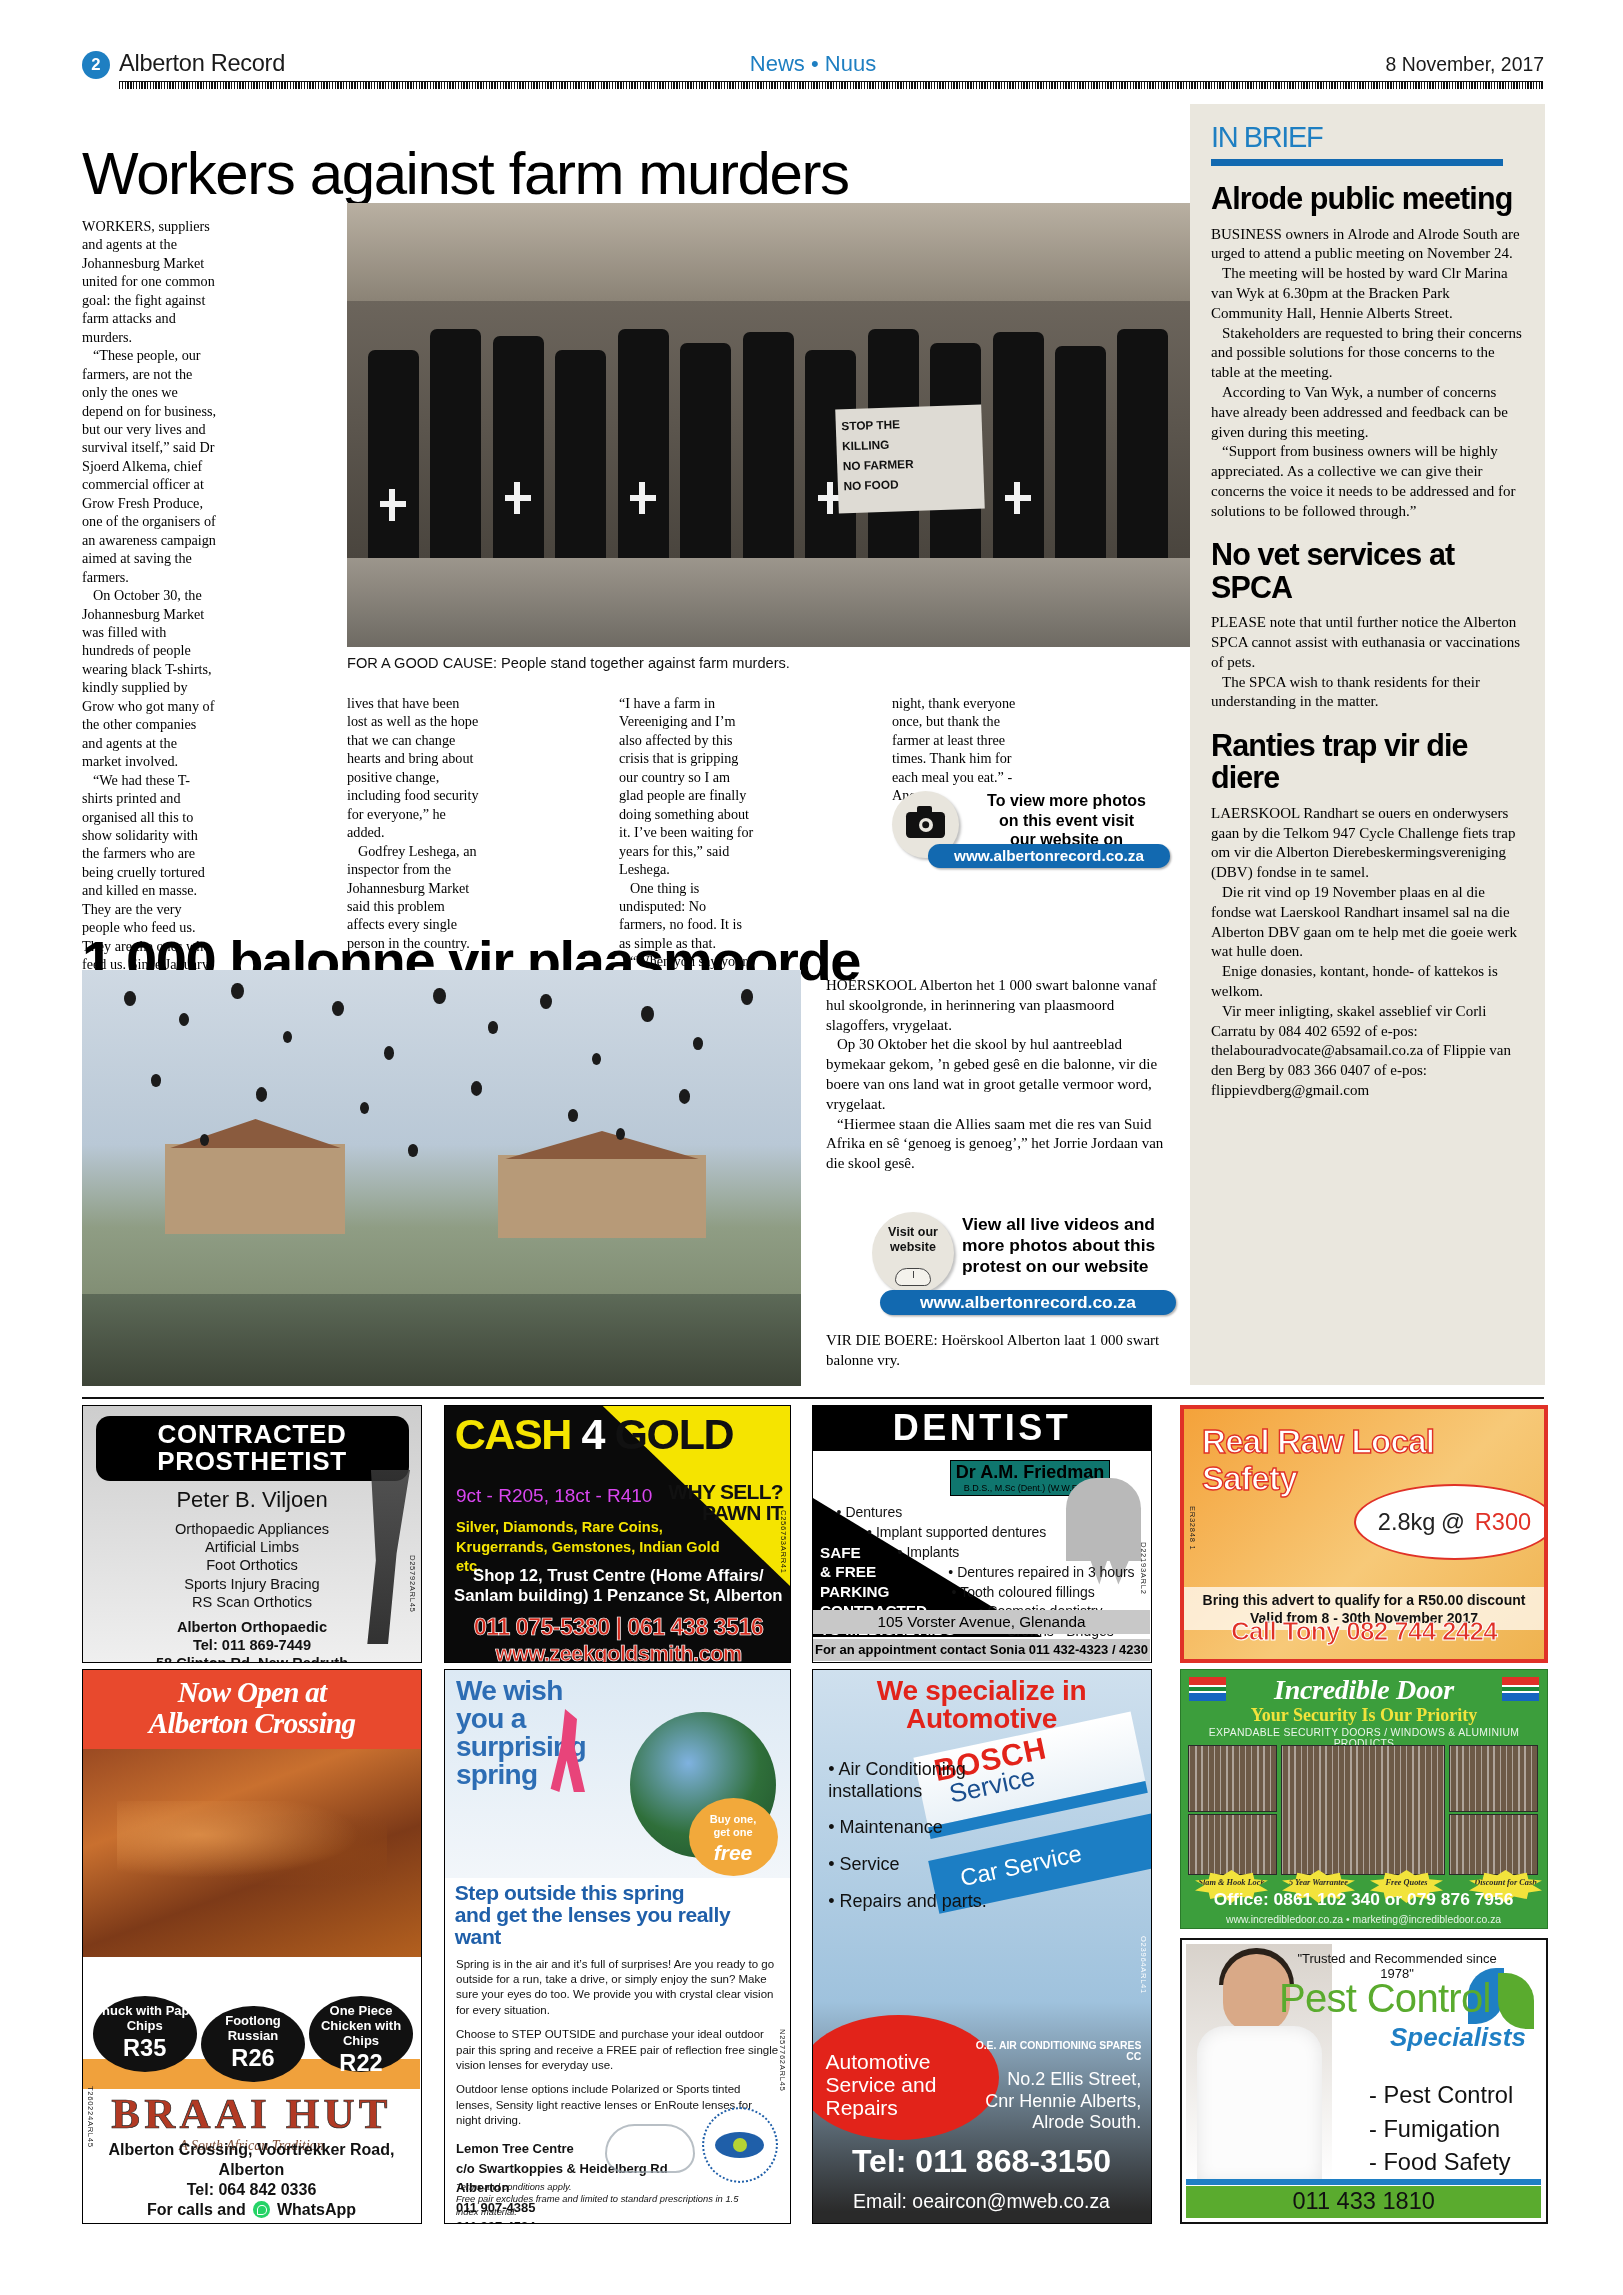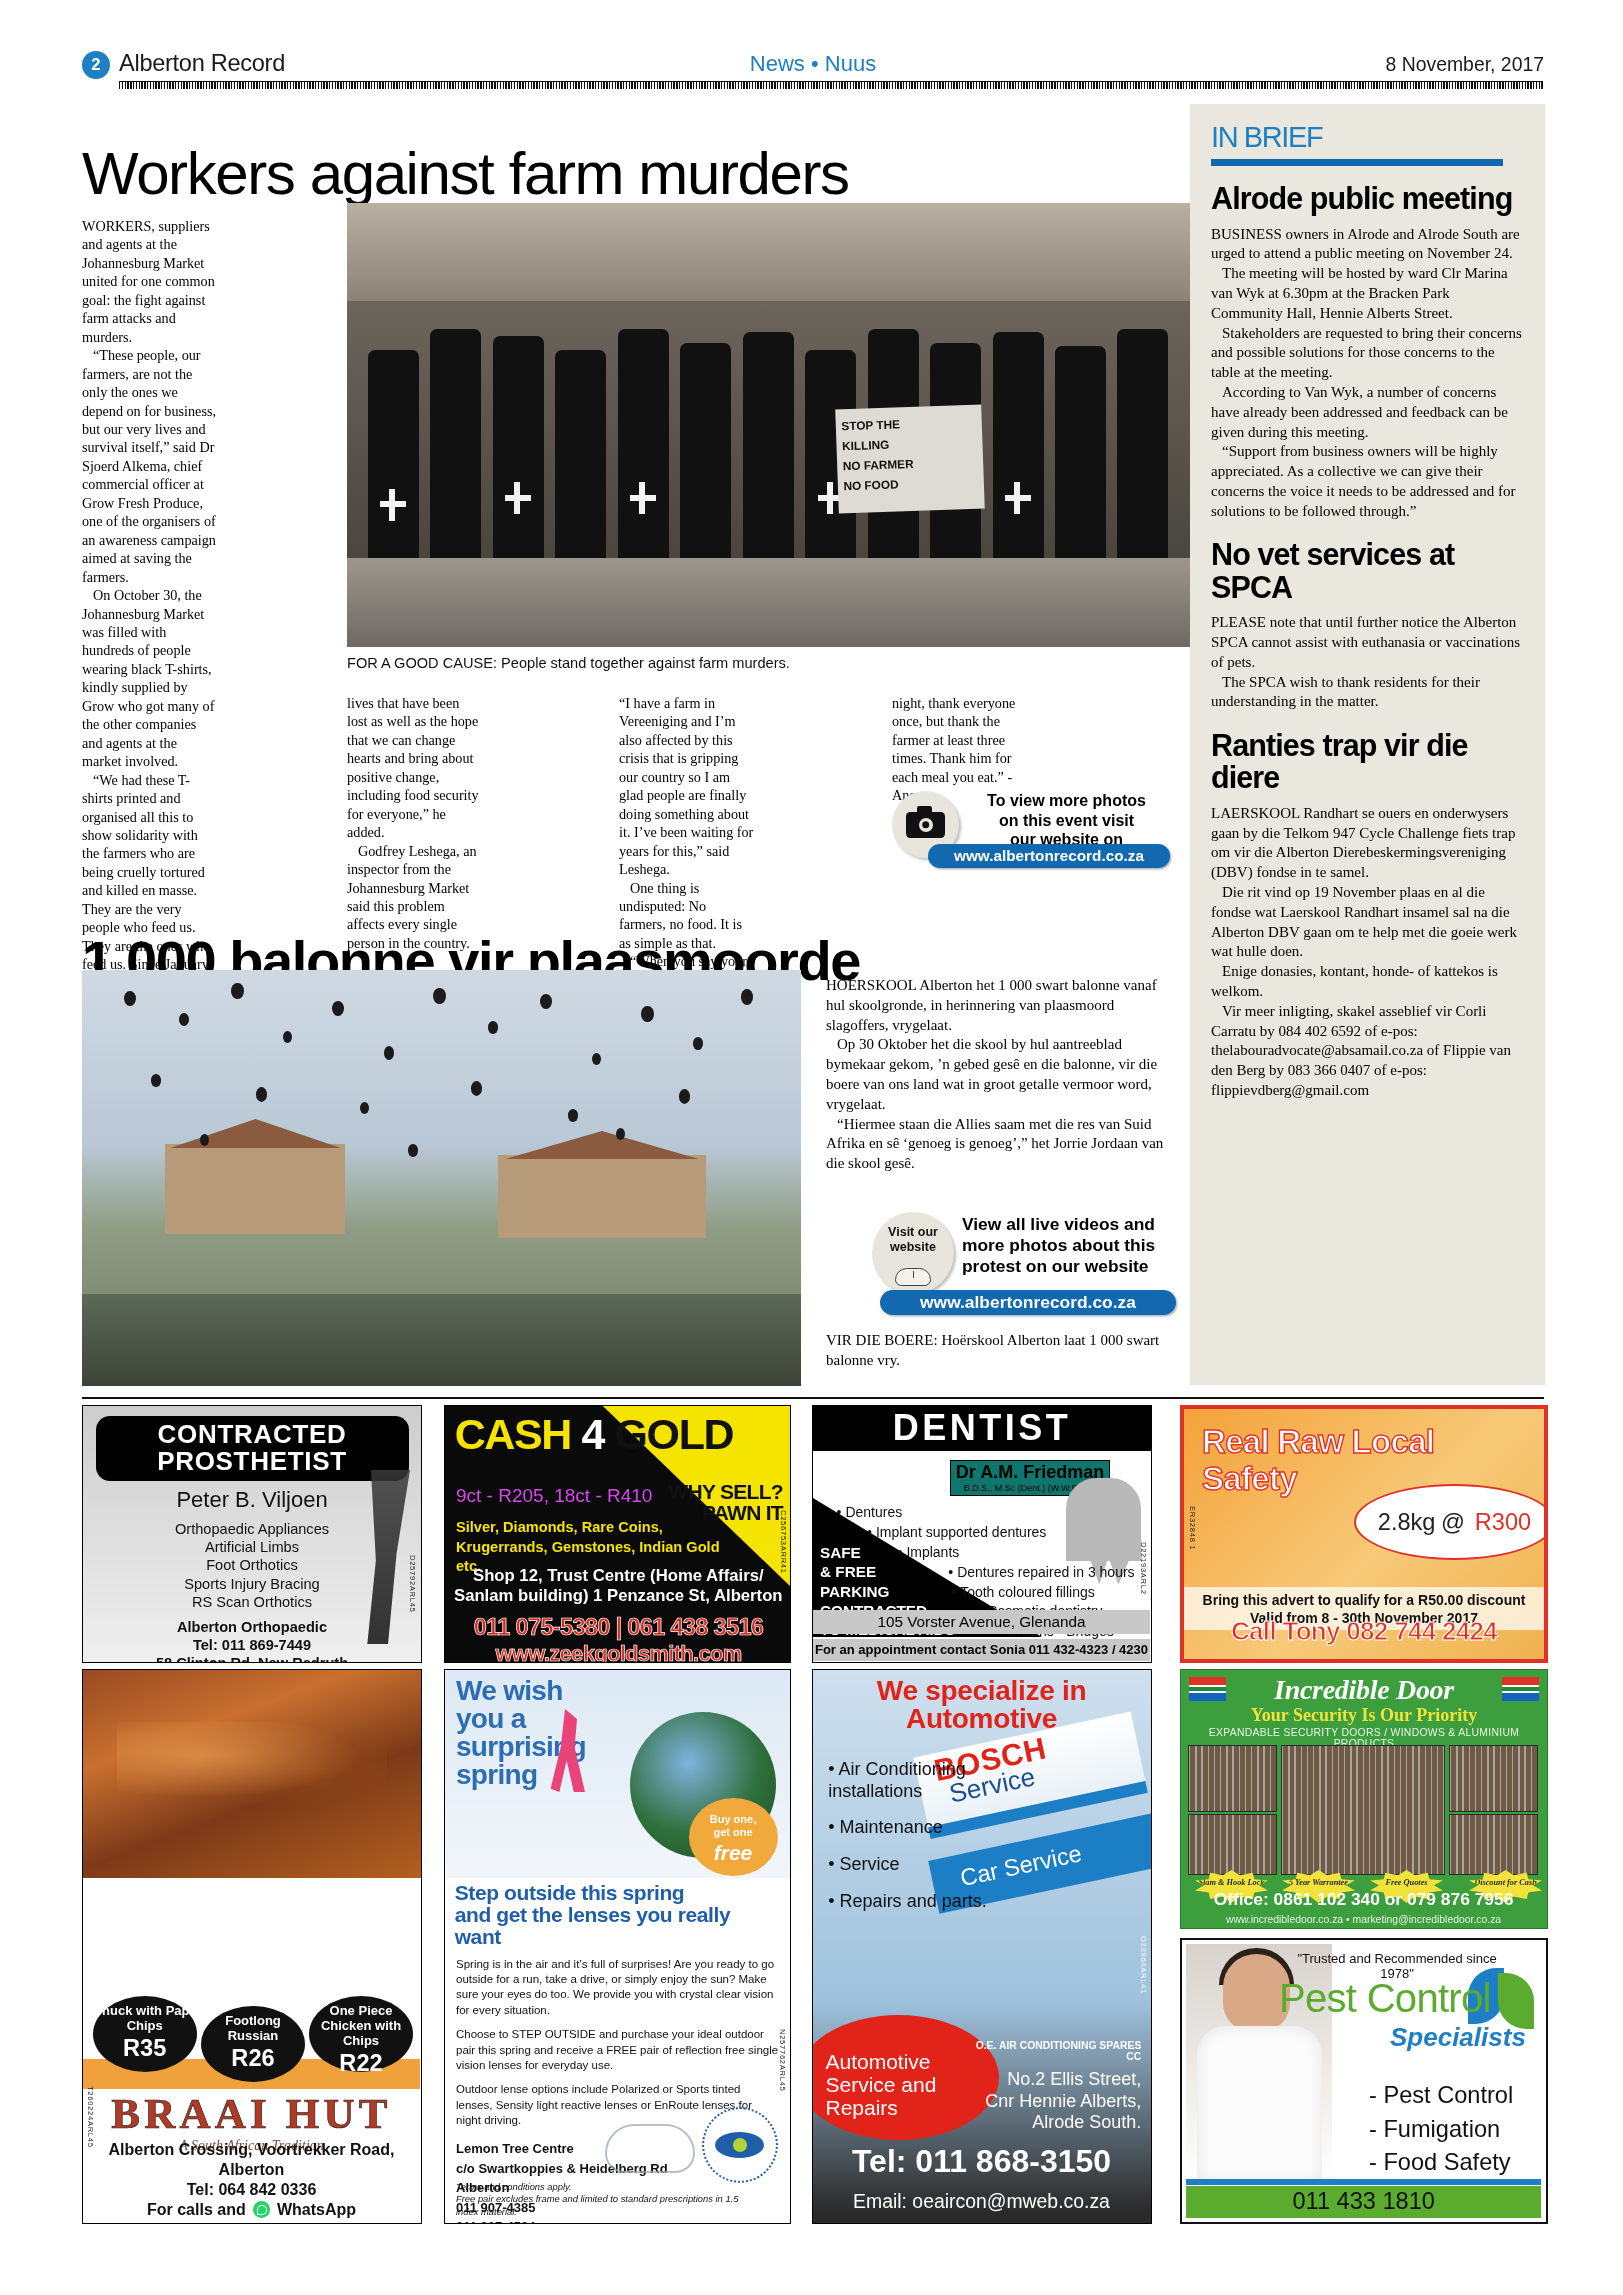--- a/index.html
+++ b/index.html
@@ -679,20 +679,24 @@
   </div>
   <div class="band">
     <div>Bring this advert to qualify for a R50.00 discount</div>
     <div>Valid from 8 - 30th November 2017</div>
   </div>
   <div class="call">Call Tony 082 744 2424</div>
   <div class="adcode" style="left:4.2px; top:97px;">ER32848 1</div>
 </div>
 
 <div class="ad" id="ad-braai">
+  <div class="top">
+    <div>Now Open at</div>
+    <div>Alberton Crossing</div>
+  </div>
   <div class="food"></div>
   <div class="orange"></div>
   <div class="prices">
     <div class="pblob" style="left:9.7px;  top:0;">
       <span class="l">Chuck with Pap / Chips</span>
       <span class="p">R35</span>
     </div>
     <div class="pblob" style="left:118px; top:9.7px;">
       <span class="l">Footlong Russian</span>
       <span class="p">R26</span>

